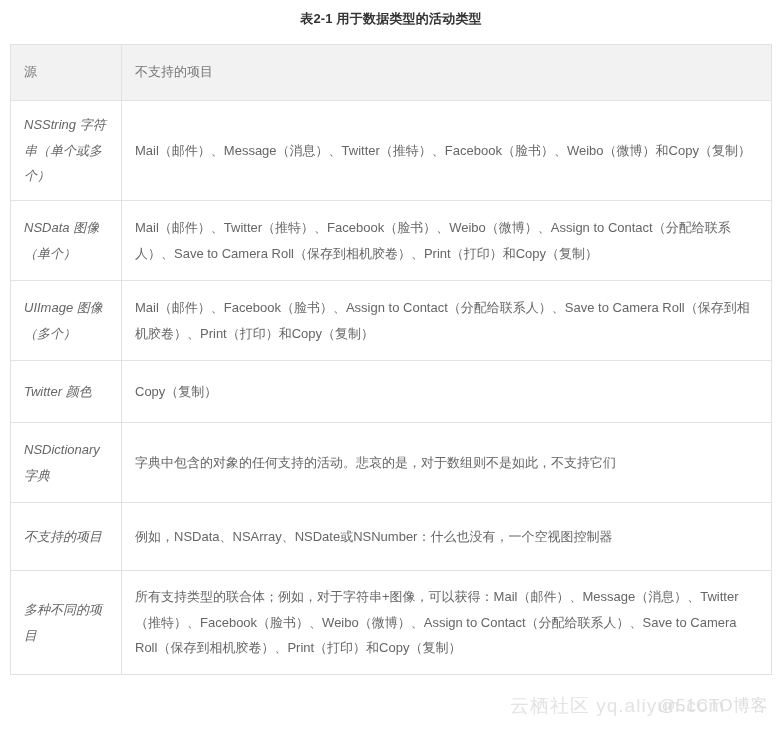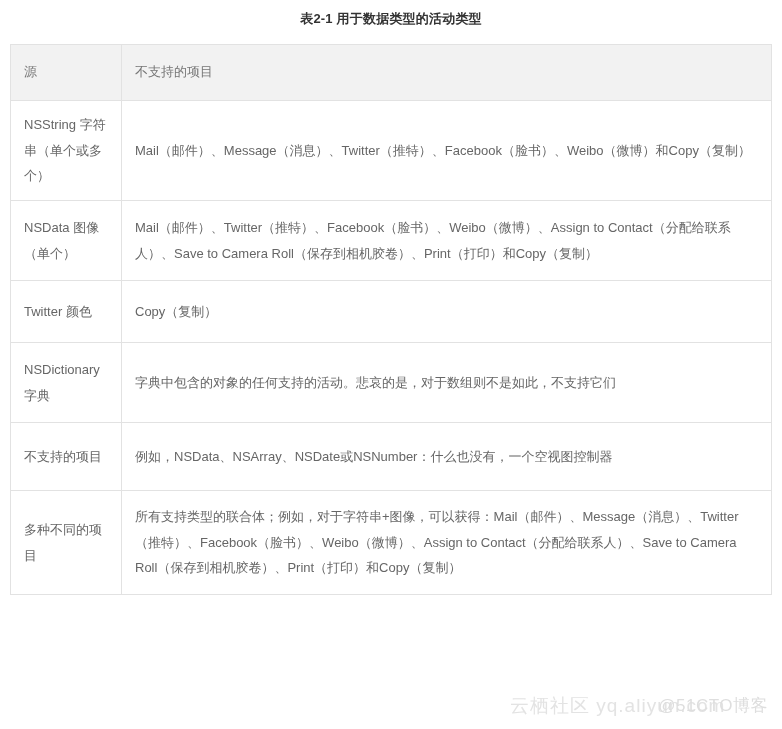--- a/index.html
+++ b/index.html
@@ -70,20 +70,21 @@
 
   .col-source  { width: 111px; }
   .col-acts    { width: 650px; }
 
   td.cell-source {
     color: #6b6b6b;
     text-align: justify;
     text-justify: inter-ideograph;
     padding-right: 10px;
     padding-left: 13px;
+    font-style: italic;
   }
 
   td.cell-acts {
     color: #666666;
     padding-left: 14px;
     padding-right: 14px;
   }
 
   
   tr.row-h-100 td { height: 100px; }
@@ -144,20 +145,24 @@
       </thead>
       <tbody>
         <tr class="row-h-100">
           <td class="cell-source">NSString 字符串（单个或多个）</td>
           <td class="cell-acts">Mail（邮件）、Message（消息）、Twitter（推特）、Facebook（脸书）、Weibo（微博）和Copy（复制）</td>
         </tr>
         <tr class="row-h-80">
           <td class="cell-source">NSData 图像（单个）</td>
           <td class="cell-acts">Mail（邮件）、Twitter（推特）、Facebook（脸书）、Weibo（微博）、Assign to Contact（分配给联系人）、Save to Camera Roll（保存到相机胶卷）、Print（打印）和Copy（复制）</td>
         </tr>
+        <tr class="row-h-80">
+          <td class="cell-source">UIImage 图像（多个）</td>
+          <td class="cell-acts">Mail（邮件）、Facebook（脸书）、Assign to Contact（分配给联系人）、Save to Camera Roll（保存到相机胶卷）、Print（打印）和Copy（复制）</td>
+        </tr>
         <tr class="row-h-62">
           <td class="cell-source">Twitter 颜色</td>
           <td class="cell-acts">Copy（复制）</td>
         </tr>
         <tr class="row-h-80">
           <td class="cell-source">NSDictionary 字典</td>
           <td class="cell-acts">字典中包含的对象的任何支持的活动。悲哀的是，对于数组则不是如此，不支持它们</td>
         </tr>
         <tr class="row-h-68">
           <td class="cell-source">不支持的项目</td>

